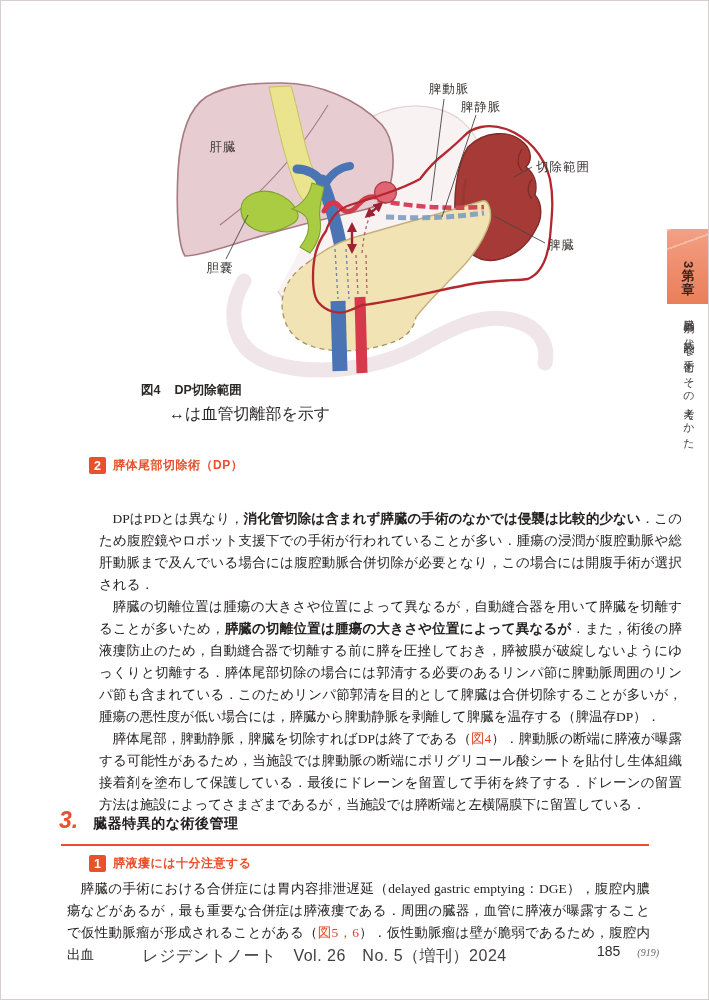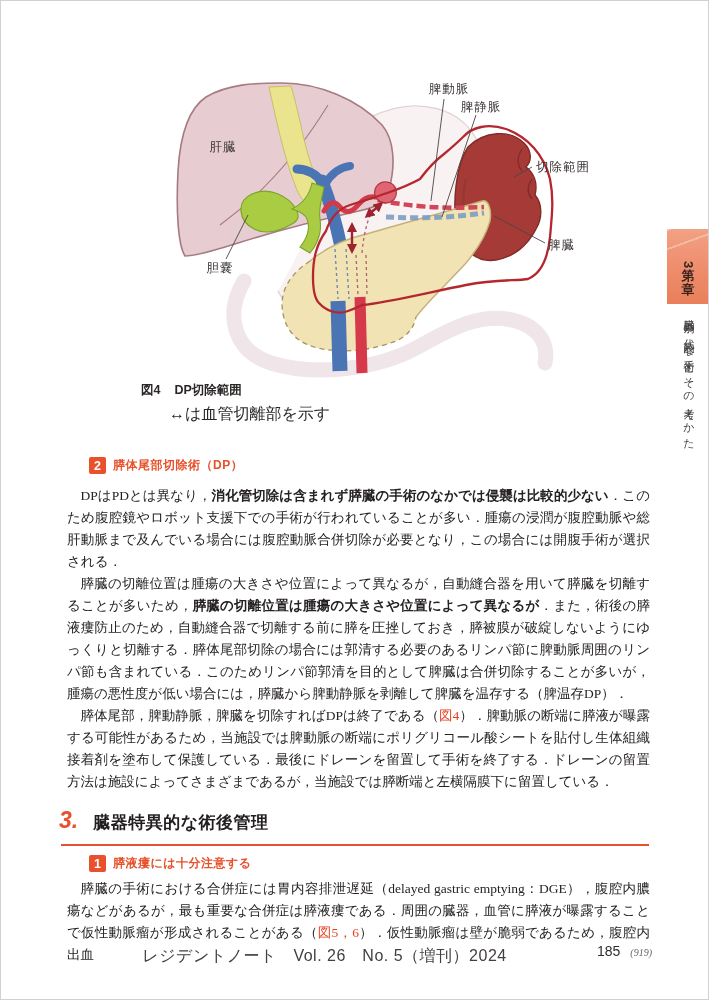--- a/index.html
+++ b/index.html
@@ -17,36 +17,36 @@
   
   .subhead{position:absolute;display:flex;align-items:center;gap:7px;font-family:"Liberation Sans","DejaVu Sans",sans-serif;}
   .numbox{width:17px;height:17px;border-radius:2px;background:#e8512c;color:#fff;
     display:flex;align-items:center;justify-content:center;font-size:12.5px;font-weight:700;flex:0 0 auto;}
   .subhead .t{color:#e8512c;font-weight:700;font-size:12px;letter-spacing:.5px;}
   .sec2-head{left:88px;top:456px;}
   .sub1-head{left:88px;top:854px;}
   
   .body-block{position:absolute;left:66px;width:583px;font-size:13.5px;line-height:22px;
     text-align:justify;color:#262222;}
-  .sec2-body{top:484px;}
+  .sec2-body{top:507px;margin-left:32px;}
   .sub1-body{top:877px;}
   .body-block p{margin:0;text-indent:1em;}
   .seg-b{font-family:"Liberation Sans","DejaVu Sans",sans-serif;font-weight:700;}
   .seg-r{color:#e8401f;}
   
   .bighead{position:absolute;left:58px;top:806px;display:flex;align-items:baseline;gap:15px;}
   .bighead .n{color:#e8512c;font-family:"Liberation Sans","DejaVu Sans",sans-serif;
     font-weight:700;font-style:italic;font-size:23px;}
   .bighead .t{color:#221e1f;font-family:"Liberation Sans","DejaVu Sans",sans-serif;
-    font-weight:700;font-size:17px;letter-spacing:.5px;}
+    font-weight:700;font-size:14px;letter-spacing:.5px;}
   .bigrule{position:absolute;left:60px;top:843px;width:588px;height:2px;background:#e8512c;}
   
   .footer-journal{position:absolute;left:0;right:60px;top:945px;text-align:center;
     font-family:"Liberation Sans","DejaVu Sans",sans-serif;font-size:16px;color:#433e3f;letter-spacing:.5px;}
-  .footer-page{position:absolute;left:596px;top:942px;display:flex;align-items:baseline;gap:10px;}
+  .footer-page{position:absolute;left:596px;top:942px;display:flex;align-items:baseline;gap:17px;}
   .footer-page .num{font-family:"Liberation Sans","DejaVu Sans",sans-serif;font-size:14px;color:#2e2b2c;}
   .footer-page .alt{font-style:italic;font-size:10px;color:#6a6465;}
   
   .chapter-tab{position:absolute;right:0;top:228px;width:41px;height:75px;
     background:
       linear-gradient(160deg,rgba(255,255,255,.35) 0 2px,transparent 2px 18px,rgba(255,255,255,.3) 18px 20px,transparent 20px),
       linear-gradient(180deg,#f2a184 0%,#ee8c6b 55%,#e97f5b 100%);
     display:flex;align-items:center;justify-content:center;}
   .chapter-tab span{writing-mode:vertical-rl;font-family:"Liberation Sans","DejaVu Sans",sans-serif;
     font-size:13px;font-weight:700;color:#3a241d;letter-spacing:3px;}

